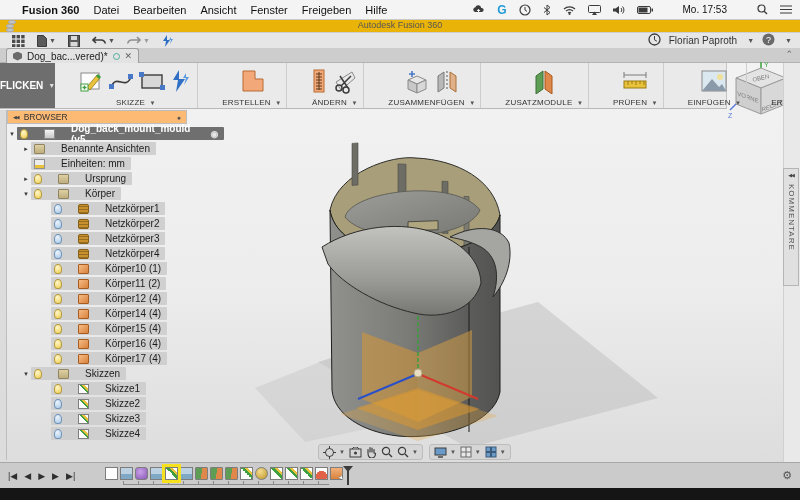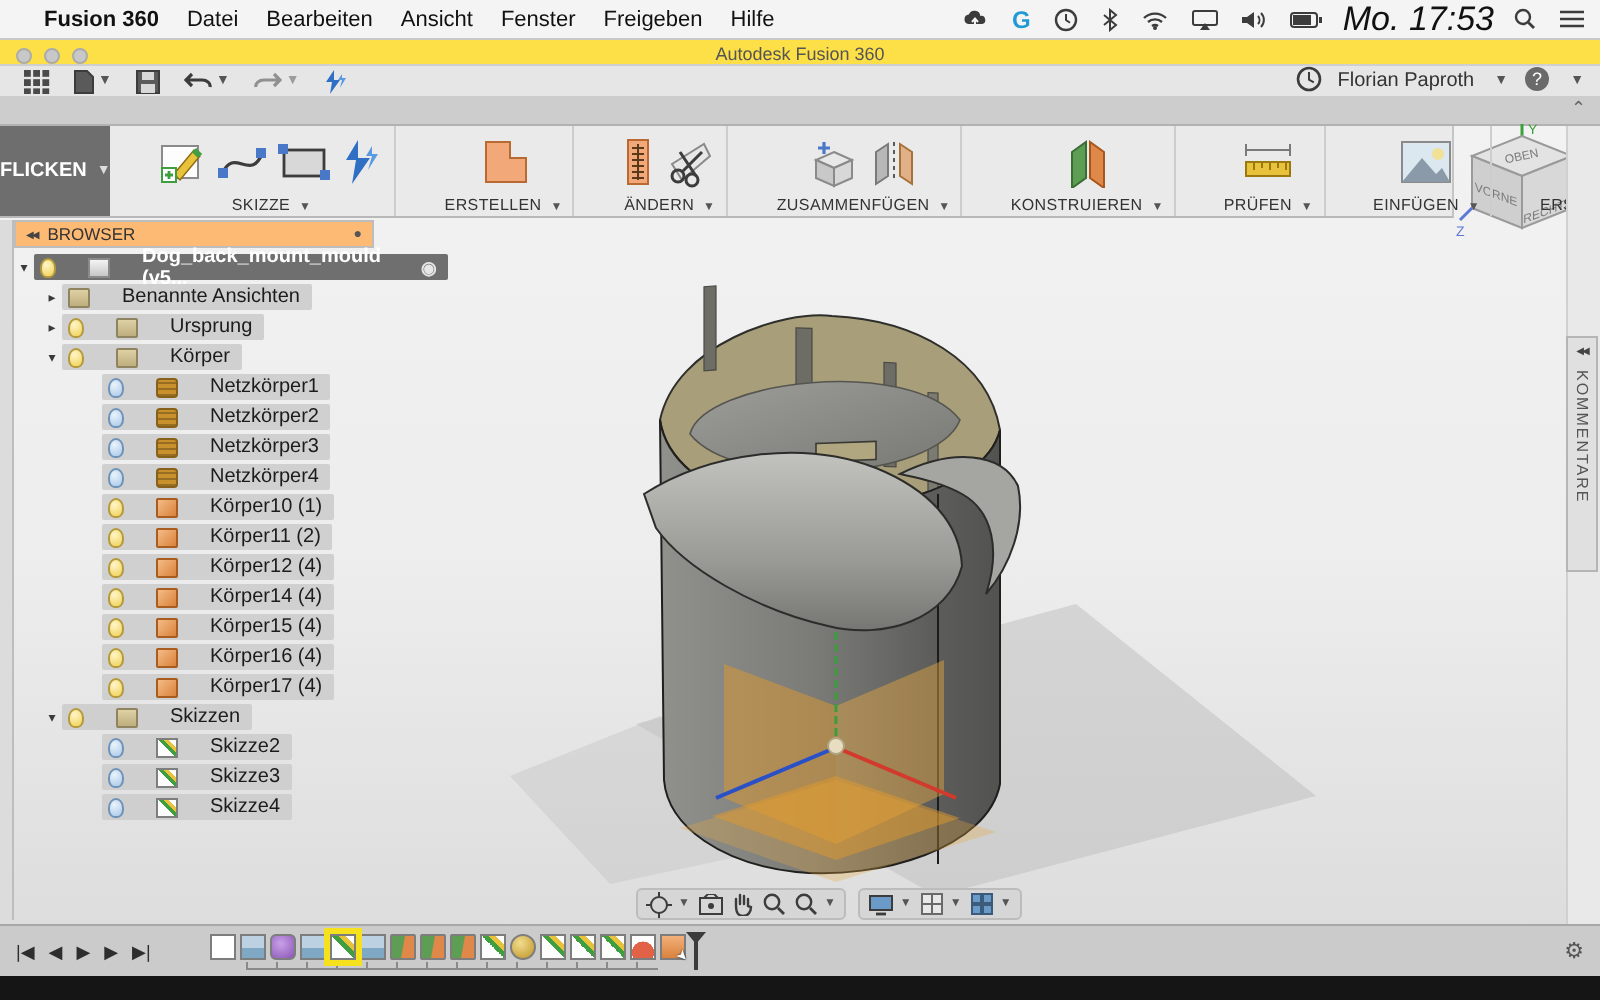--- a/index.html
+++ b/index.html
@@ -9,25 +9,25 @@
 
   
   #menubar { left:0; top:0; width:800px; height:20px; background:#f4f4f4;
     border-bottom:1px solid #c9c9c9; display:flex; align-items:center; font-size:11px; color:#111; }
   #menubar .apple { margin:0 12px 0 10px; font-size:12px; }
   #menubar .appname { font-weight:bold; margin-right:14px; }
   #menubar .mitem { margin-right:14px; }
   #menubar .spacer { flex:1; }
   #menubar .sticon { margin:0 6px; display:inline-flex; align-items:center; }
   #menubar .glogo { color:#1f9ad6; font-weight:bold; font-size:12px; }
-  #menubar .time { margin:0 4px; font-size:17px;font-style:italic; }
-
-  
-  #titlebar { left:0; top:20px; width:800px; height:13px; background:#fde047;
-    border-bottom:1px solid #cfcfcf; display:flex; align-items:flex-end; }
+  #menubar .time { margin:0 24px; font-size:10px; }
+
+  
+  #titlebar { left:0; top:20px; width:800px; height:13px; background:#eab308;
+    border-bottom:1px solid #cfcfcf; display:flex; align-items:flex-start;flex-direction:column; }
   .tlight { width:8px; height:8px; border-radius:50%; background:#c8c8c8;
     border:1px solid #ababab; margin-left:6px; }
   .tlight:first-child { margin-left:8px; }
   #wintitle { position:absolute; left:0; right:0; text-align:center; font-size:9px; color:#555; }
 
   
   #apptoolbar { left:0; top:33px; width:800px; height:15px; background:#e6e6e6;
     display:flex; align-items:center; font-size:11px; color:#333; }
   .atb { display:inline-flex; align-items:center; margin-left:12px; color:#3c3c3c; }
   .caret { font-size:7px; color:#555; margin-left:2px; }
@@ -263,20 +263,26 @@
     <span>
       <svg width="13" height="13">
           <circle cx="6.5" cy="6.5" r="6" fill="#6a6a6a"></circle>
           <text x="6.5" y="9.5" font-size="9" text-anchor="middle" fill="#fff" font-family="Liberation Sans">?</text>
         </svg></span>
     <span class="caret">▼</span>
   </span>
 </div>
 
 <div id="tabbar" class="abs">
+  <div id="doctab">
+    <span class="cubeicon"></span>
+    <span>Dog_bac...vered)*</span>
+    <span class="syncdot"></span>
+    <span class="tabclose">✕</span>
+  </div>
   <span id="collapse-chevron">⌃</span>
 </div>
 
 <div id="canvas" class="abs">
   <svg width="783" height="399" viewBox="0 63 783 399">
     <defs>
       <linearGradient id="cylg" x1="0" y1="0" x2="1" y2="0">
         <stop offset="0" stop-color="#90908c"></stop>
           <stop offset=".45" stop-color="#7b7b78"></stop>
         <stop offset=".8" stop-color="#5d5d5b"></stop>
@@ -420,21 +426,21 @@
     <div class="glabel"><span>ZUSAMMENFÜGEN</span> <span class="caret">▼</span></div>
   </div>
 
   <div class="rgroup">
     <div class="icons">
       <svg class="ric" width="24" height="26">
           <path d="M4 8 11 3v18l-7 5z" fill="#5e9e54" stroke="#3a6e34"></path>
           <path d="M20 8 13 3v18l7 5z" fill="#e0884a" stroke="#a8571a"></path>
         </svg>
     </div>
-    <div class="glabel"><span>KONSTRUIEREN</span> <span class="caret">▼</span></div>
+    <div class="glabel"><span>ZUSATZMODULE</span> <span class="caret">▼</span></div>
   </div>
 
   <div class="rgroup">
     <div class="icons">
       <svg class="ric" width="28" height="24">
           <path d="M3 6h22" stroke="#7a7a7a"></path>
           <path d="M3 3v6M25 3v6" stroke="#7a7a7a"></path>
           <rect x="3" y="12" width="22" height="7" fill="#e8c23a" stroke="#9a7a10"></rect>
           <path d="M7 12v4M11 12v3M15 12v4M19 12v3M23 12v4" stroke="#9a7a10"></path>
         </svg>
@@ -514,20 +520,27 @@
       </span>
     </div>
   <div class="trow">
       <span class="exp ind1">▸</span>
       <span class="chip">
         <span class="ticon folder"></span>
         <span>Benannte Ansichten</span>
       </span>
     </div>
   <div class="trow">
+      <span class="exp ind1"></span>
+      <span class="chip">
+        <span class="ticon units"></span>
+        <span>Einheiten: mm</span>
+      </span>
+    </div>
+  <div class="trow">
       <span class="exp ind1">▸</span>
       <span class="chip">
         <span class="bulb"></span>
         <span class="ticon folder"></span>
         <span>Ursprung</span>
       </span>
     </div>
   <div class="trow">
       <span class="exp ind1">▾</span>
       <span class="chip">
@@ -623,20 +636,28 @@
         <span class="ticon body"></span>
         <span>Körper17 (4)</span>
       </span>
     </div>
   <div class="trow">
       <span class="exp ind1">▾</span>
       <span class="chip">
         <span class="bulb"></span>
         <span class="ticon folder"></span>
         <span>Skizzen</span>
+      </span>
+    </div>
+  <div class="trow">
+      <span class="exp ind2"></span>
+      <span class="chip">
+        <span class="bulb"></span>
+        <span class="ticon sketch"></span>
+        <span>Skizze1</span>
       </span>
     </div>
   <div class="trow">
       <span class="exp ind2"></span>
       <span class="chip">
         <span class="bulb b"></span>
         <span class="ticon sketch"></span>
         <span>Skizze2</span>
       </span>
     </div>

